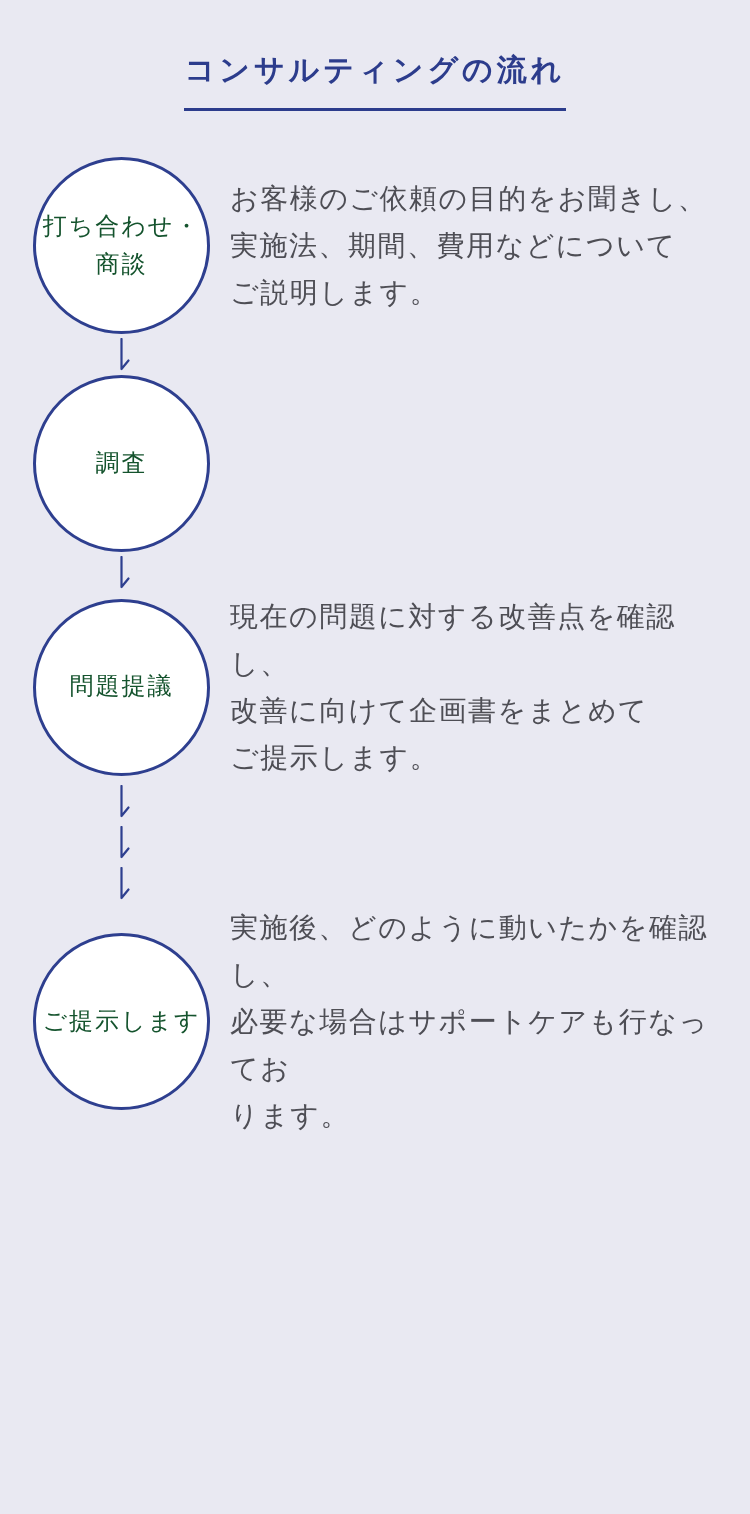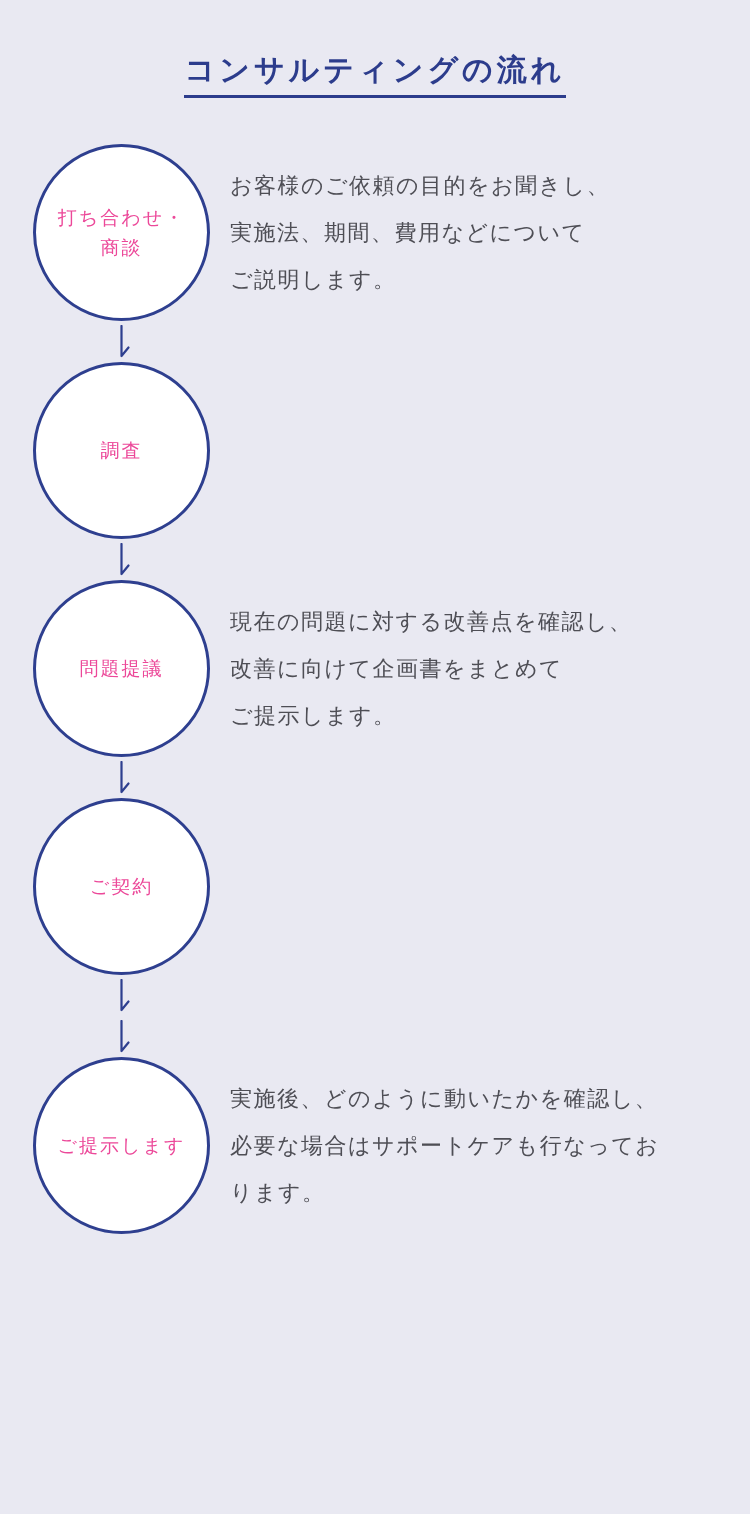--- a/index.html
+++ b/index.html
@@ -16,21 +16,21 @@
     margin-top: 52px;
     text-align: center;
   }
   .title {
     display: inline-block;
     color: #2c3c8c;
     font-size: 30px;
     font-weight: 700;
     letter-spacing: 4px;
     line-height: 1.2;
-    padding-bottom: 7px;
+    padding-bottom: 20px;
     border-bottom: 3px solid #2c3c8c;
     font-family: Liberation Serif, serif;
   }
   .flow {
     margin-top: 46px;
     padding-left: 33px;
   }
   .step {
     display: flex;
     align-items: center;
@@ -40,33 +40,33 @@
     width: 177px;
     height: 177px;
     background: #ffffff;
     border: 3px solid #2e3f8f;
     border-radius: 50%;
     display: flex;
     align-items: center;
     justify-content: center;
   }
   .circle-label {
-    font-family: Liberation Sans, sans-serif;
-    color: #ec4899;
-    font-size: 19px;
+    font-family: Liberation Serif, serif;
+    color: #14532d;
+    font-size: 24px;
     letter-spacing: 2px;
     line-height: 1.55;
     text-align: center;
     white-space: pre-line;
   }
   .desc {
     margin-left: 20px;
     max-width: 505px;
     color: #4e4e55;
-    font-size: 22px;
+    font-size: 28px;
     letter-spacing: 1.5px;
     line-height: 47px;
     white-space: pre-line;
   }
   .arrow-wrap {
     height: 41px;
     padding-left: 77px;
     display: flex;
     align-items: center;
   }
@@ -120,23 +120,20 @@
 ご提示します。</p>
   </div>
 
   <div class="arrow-wrap">
     <svg width="24" height="34" viewBox="0 0 24 34">
       <path d="M11.5 1 L11.5 31 M11.5 31 L18.5 22.5" fill="none" stroke="#2e3f8f" stroke-width="2.2" stroke-linecap="round"></path>
     </svg>
   </div>
 
   <div class="step">
-    <div class="circle">
-      <span class="circle-label">ご契約</span>
-    </div>
   </div>
 
   <div class="arrow-wrap">
     <svg width="24" height="34" viewBox="0 0 24 34">
       <path d="M11.5 1 L11.5 31 M11.5 31 L18.5 22.5" fill="none" stroke="#2e3f8f" stroke-width="2.2" stroke-linecap="round"></path>
     </svg>
   </div>
 
   <div class="step">
   </div>

